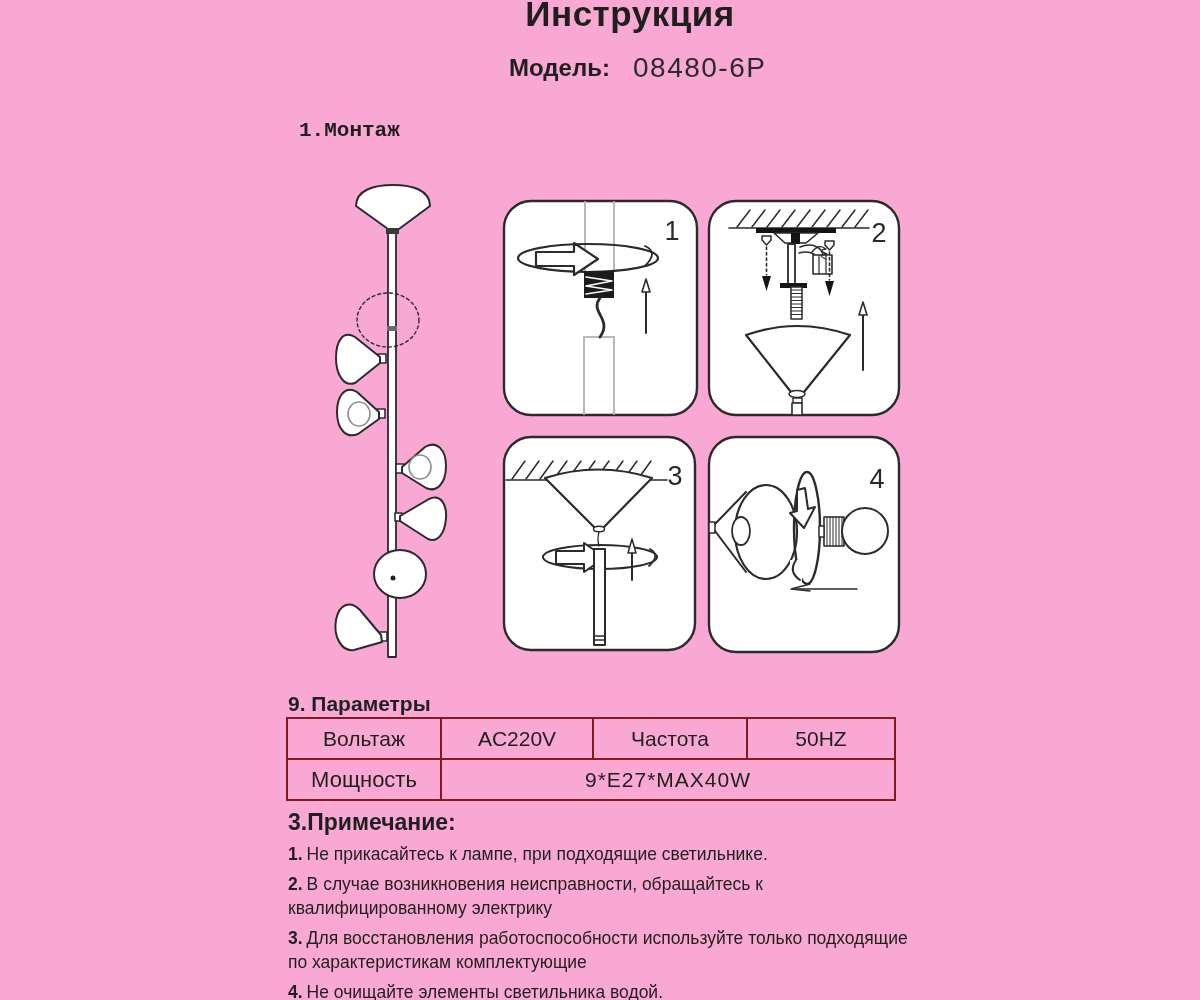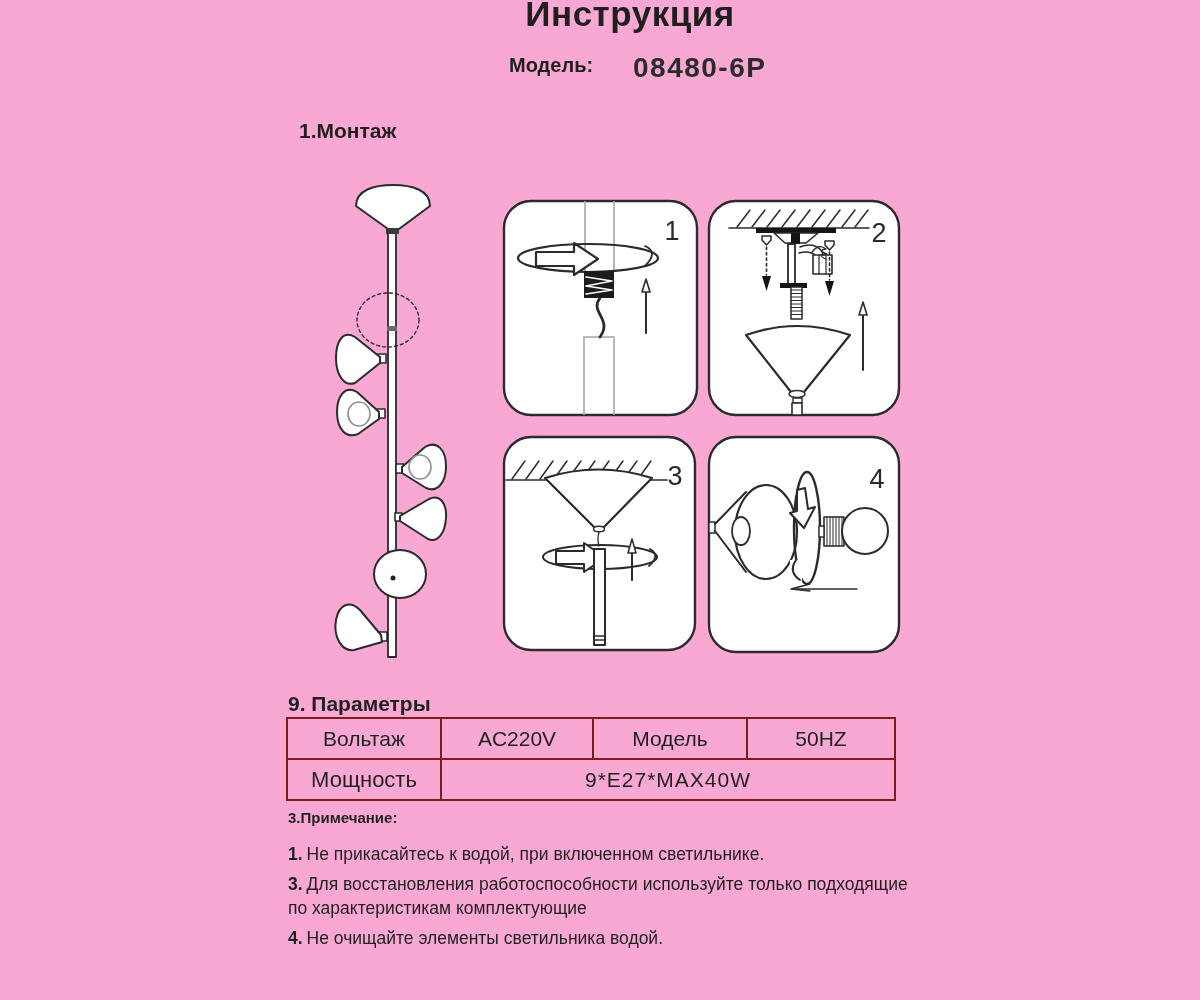--- a/index.html
+++ b/index.html
@@ -1,26 +1,26 @@
 <!DOCTYPE html>
 <html><head>
 <meta charset="utf-8">
 <style>
   html,body{margin:0;padding:0;background:#fff;}
   .page{position:relative;width:1200px;height:1000px;background:#f9a8d4;
         font-family:"Liberation Sans",sans-serif;color:#1f1f1f;overflow:hidden;}
   .abs{position:absolute;}
   .title{left:430px;top:-6px;width:400px;text-align:center;
          font-size:35px;font-weight:bold;letter-spacing:.5px;}
-  .model-label{left:509px;top:54px;font-size:20px;font-weight:bold;}
-  .model-value{left:633px;top:52px;font-size:28px;font-weight:700;
+  .model-label{left:509px;top:54px;font-size:24px;font-weight:bold;}
+  .model-value{left:633px;top:52px;font-size:28px;font-weight:400;
                letter-spacing:1.5px;color:#2b2b2b;}
-  .h-mont{left:299px;top:119px;font-size:21px;font-weight:bold;}
+  .h-mont{left:299px;top:119px;font-size:21px;font-weight:bold;font-family:Liberation Mono, monospace;}
   .h-params{left:288px;top:692px;font-size:21px;font-weight:bold;}
-  .h-notes{left:288px;top:809px;font-size:15px;font-weight:bold;}
+  .h-notes{left:288px;top:809px;font-size:23px;font-weight:bold;}
   .montage{left:280px;top:170px;width:630px;height:520px;}
   .pnum{font-size:27px;color:#2a2a2a;width:26px;text-align:center;line-height:30px;}
   .params-table{left:286px;top:717px;width:608px;border-collapse:collapse;
                 table-layout:fixed;font-size:21px;}
   .params-table td{border:2px solid #7f1d1d;text-align:center;height:39px;
                    padding:0;overflow:hidden;white-space:nowrap;}
   .params-table{border:2.5px solid #161616;}
   .b{font-weight:normal;}
   .pw{letter-spacing:1px;}
   .notes{left:288px;top:842px;width:636px;font-size:17.5px;line-height:24px;}
@@ -167,35 +167,38 @@
     <colgroup>
         <col style="width:154px">
         <col style="width:152px">
         <col style="width:154px">
         <col style="width:148px">
       </colgroup>
     <tbody>
       <tr>
         <td>Вольтаж</td>
         <td class="b">AC220V</td>
-        <td>Модель</td>
+        <td>Частота</td>
         <td class="b">50HZ</td>
       </tr>
       <tr>
         <td style="font-size:22px;margin-left:44px;">Мощность</td>
         <td colspan="3" class="pw">9*E27*MAX40W</td>
       </tr>
     </tbody>
   </table>
 
   <div class="abs h-notes">3.Примечание:</div>
 
   <div class="abs notes">
     <div class="note">
-      <b>1.</b><span>Не прикасайтесь к водой, при включенном светильнике.</span>
+      <b>1.</b><span>Не прикасайтесь к лампе, при подходящие светильнике.</span>
+    </div>
+    <div class="note">
+      <b>2.</b><span>В случае возникновения неисправности, обращайтесь к квалифицированному электрику</span>
     </div>
     <div class="note">
       <b>3.</b><span>Для восстановления работоспособности используйте только подходящие по характеристикам комплектующие</span>
     </div>
     <div class="note">
       <b>4.</b><span>Не очищайте элементы светильника водой.</span>
     </div>
   </div>
 
 </div>

